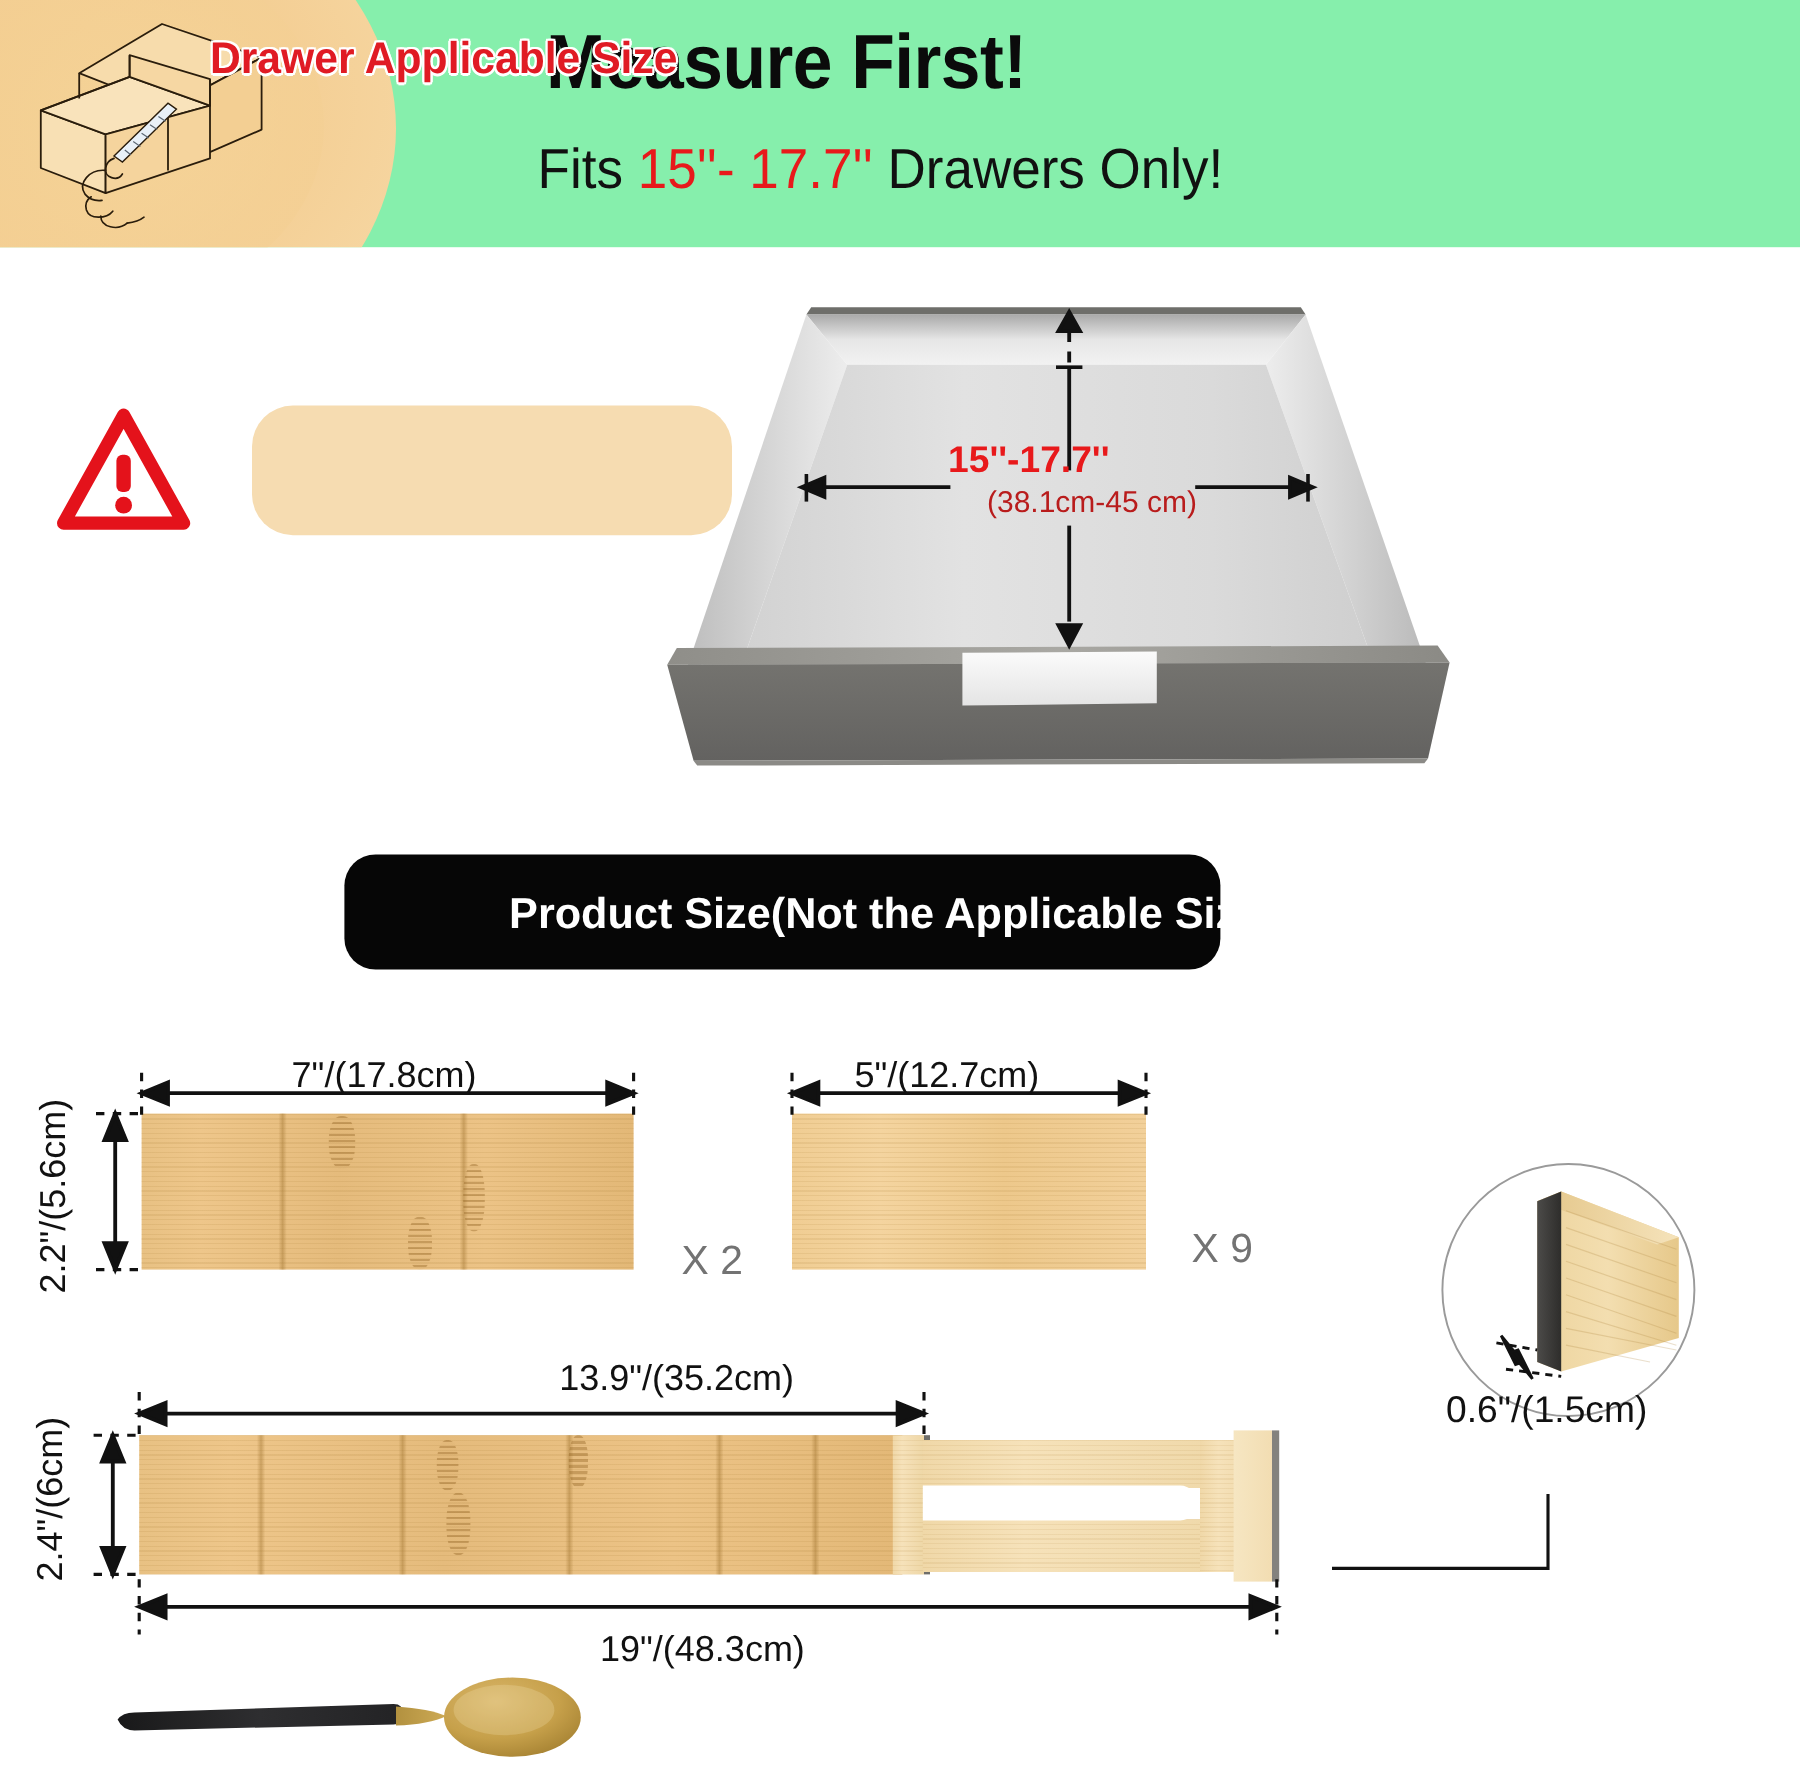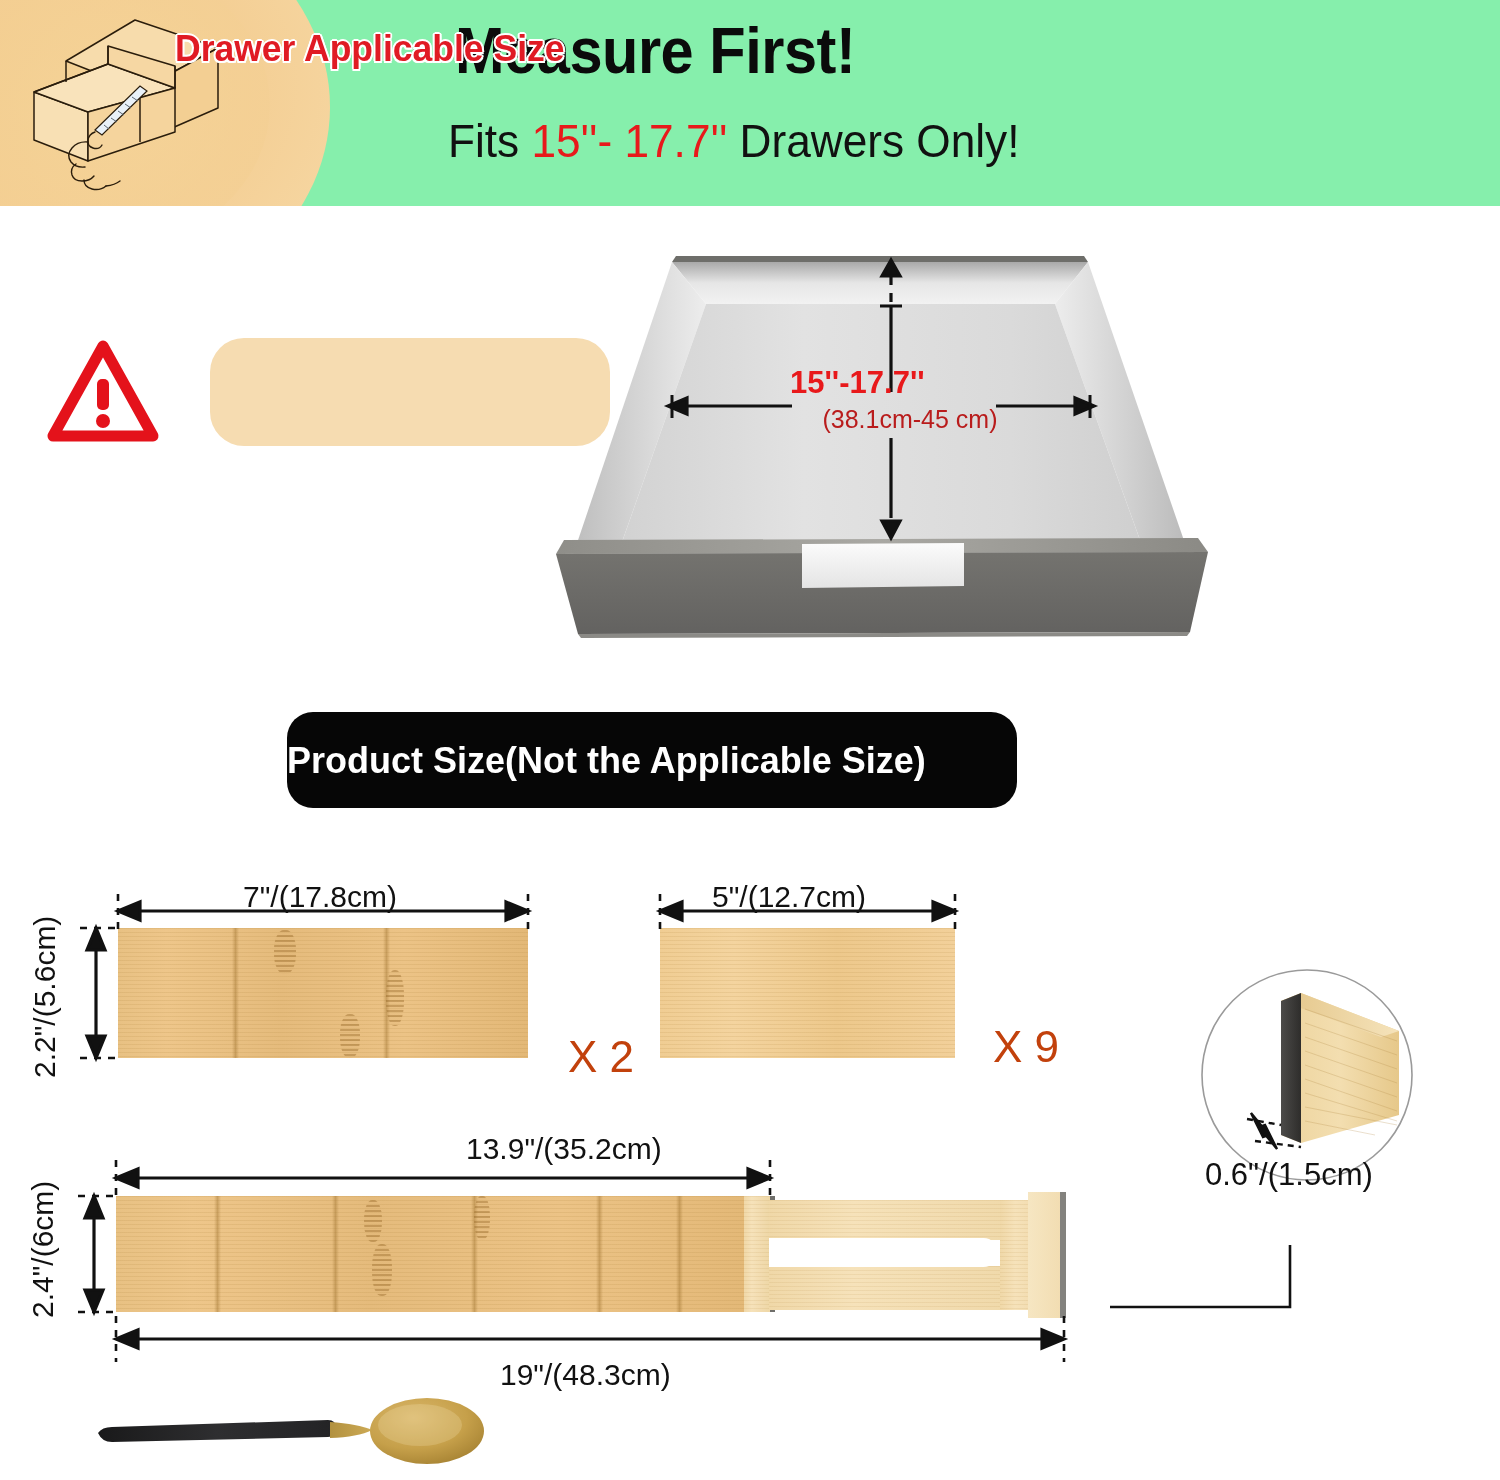--- a/index.html
+++ b/index.html
@@ -68,21 +68,21 @@
     position:absolute; left:780px; top:405px; width:260px; text-align:center;
     font-size:25px; color:#b91c1c; white-space:nowrap;
   }
 
   
   .prod-pill {
     position:absolute; left:287px; top:712px; width:730px; height:96px;
     background:#060606; border-radius:26px;
   }
   .prod-pill-label {
-    position:absolute; left:287px; top:740px; width:776px; text-align:left;
+    position:absolute; left:287px; top:740px; width:776px; text-align:right;
     font-size:36px; font-weight:bold; color:#fff; white-space:nowrap;
   }
 
   
   .board {
     position:absolute;
     background:
       repeating-linear-gradient(to bottom,
         rgba(183,141,70,.19) 0px, rgba(183,141,70,.19) 1px,
         rgba(255,255,255,0) 1px, rgba(255,255,255,0) 4px),
@@ -100,21 +100,21 @@
     background:linear-gradient(to right, rgba(160,116,48,.0), rgba(160,116,48,.45), rgba(160,116,48,.0));
   }
   .knot {
     position:absolute; border-radius:45%;
     background:repeating-linear-gradient(to bottom,
       rgba(150,104,40,.42) 0px, rgba(150,104,40,.42) 2px,
       rgba(214,170,110,.12) 2px, rgba(214,170,110,.12) 5px);
     filter:blur(.4px);
   }
   .qty {
-    position:absolute; font-size:44px; color:#c2410c; white-space:nowrap;
+    position:absolute; font-size:34px; color:#737373; white-space:nowrap;
   }
 
   
   .dimlabel { position:absolute; font-size:30px; color:#111; white-space:nowrap; }
   .dimlabel.v {
     transform-origin:left top;
     transform:rotate(-90deg);
   }
 
   

